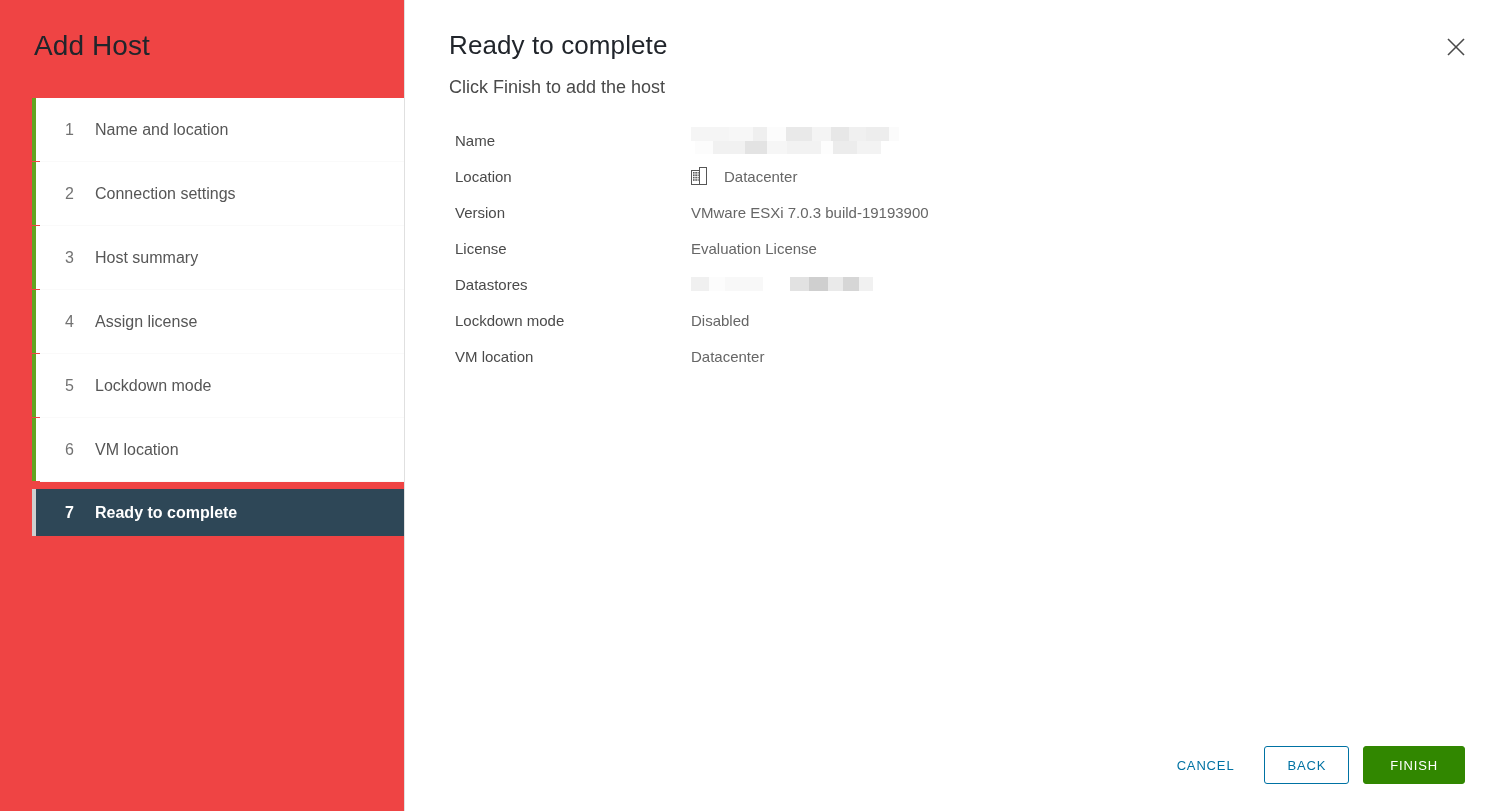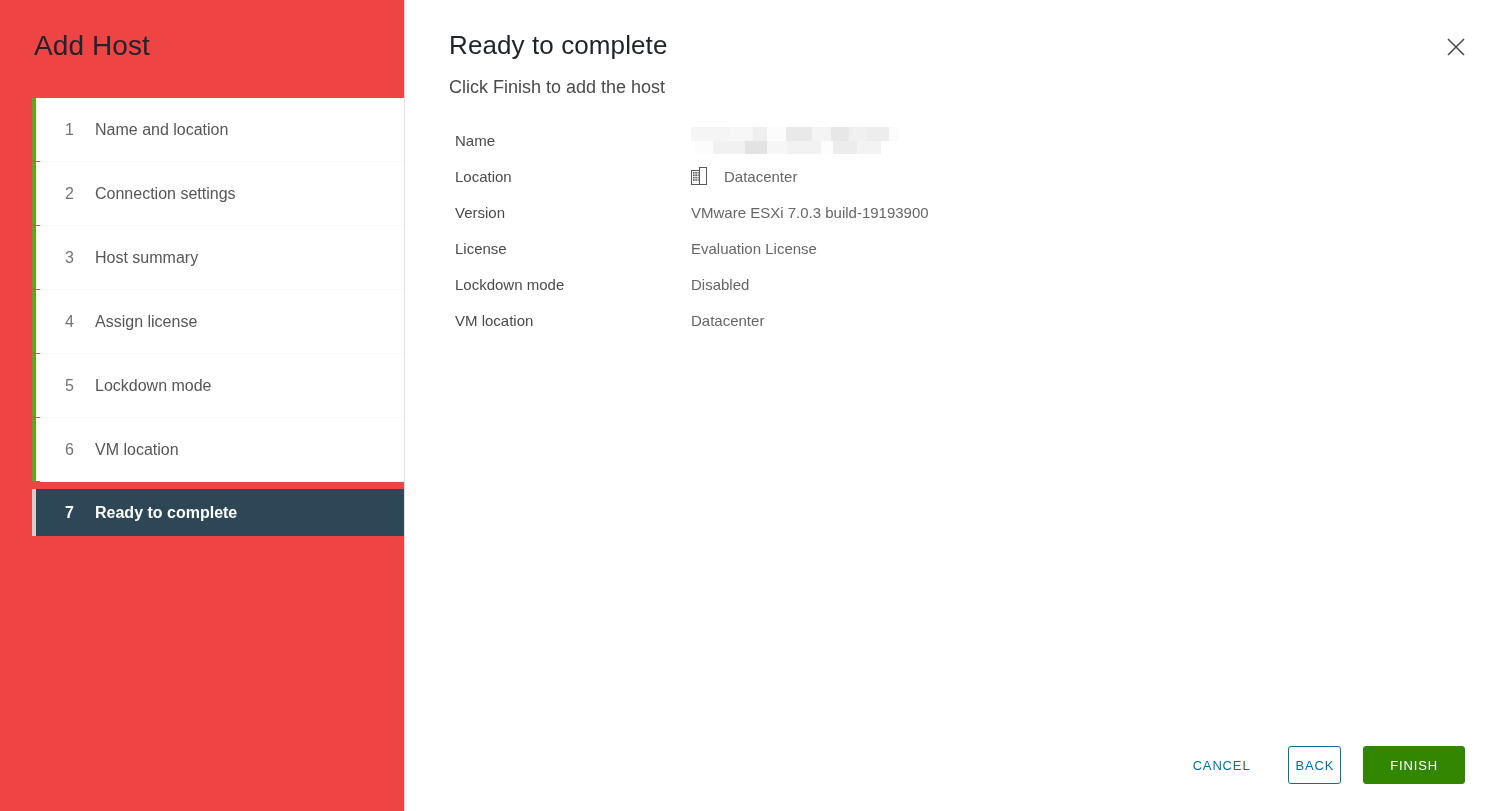--- a/index.html
+++ b/index.html
@@ -180,21 +180,21 @@
     display: block;
   }
 
   
   .footer {
     position: absolute;
     right: 32px;
     bottom: 27px;
     display: flex;
     align-items: center;
-    gap: 8px;
+    gap: 0px;
   }
 
   .btn {
     font-family: "Liberation Sans", sans-serif;
     font-size: 13px;
     letter-spacing: 0.85px;
     text-transform: uppercase;
     cursor: pointer;
     box-sizing: border-box;
   }
@@ -206,21 +206,21 @@
     height: 36px;
     padding: 0 18px;
     margin-right: 12px;
   }
 
   .btn-outline {
     background: #ffffff;
     border: 1px solid #0072a3;
     color: #0072a3;
     height: 38px;
-    padding: 0 6px;
+    padding: 0 22px;
     border-radius: 3px;
     margin-right: 14px;
   }
 
   .btn-solid {
     background: #318700;
     border: 1px solid #318700;
     color: #ffffff;
     height: 38px;
     padding: 0 26px;
@@ -354,20 +354,35 @@
       </div>
 
       <div class="summary-row">
         <div class="s-label">License</div>
         <div class="s-value">
           <span>Evaluation License</span>
         </div>
       </div>
 
 
+      <div class="summary-row">
+        <div class="s-label">Datastores</div>
+        <div class="s-value">
+          <span class="redacted" style="width:175px;height:22px;">
+            <span style="left:0px;top:4px;width:18px;height:14px;background:#f0f0f0;"></span>
+            <span style="left:18px;top:4px;width:16px;height:14px;background:#fcfcfc;"></span>
+            <span style="left:34px;top:4px;width:38px;height:14px;background:#f8f8f8;"></span>
+            <span style="left:99px;top:4px;width:19px;height:14px;background:#e2e2e2;"></span>
+            <span style="left:118px;top:4px;width:19px;height:14px;background:#cfcfcf;"></span>
+            <span style="left:137px;top:4px;width:15px;height:14px;background:#eaeaea;"></span>
+            <span style="left:152px;top:4px;width:16px;height:14px;background:#d6d6d6;"></span>
+            <span style="left:168px;top:4px;width:14px;height:14px;background:#f1f1f1;"></span>
+          </span>
+        </div>
+      </div>
 
       <div class="summary-row">
         <div class="s-label">Lockdown mode</div>
         <div class="s-value">
           <span>Disabled</span>
         </div>
       </div>
 
       <div class="summary-row">
         <div class="s-label">VM location</div>

